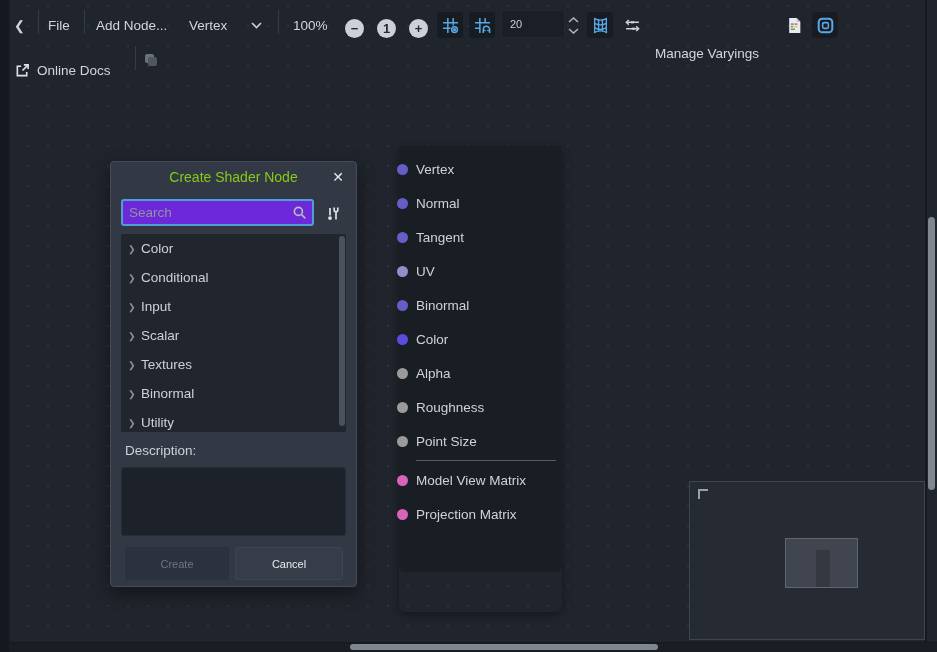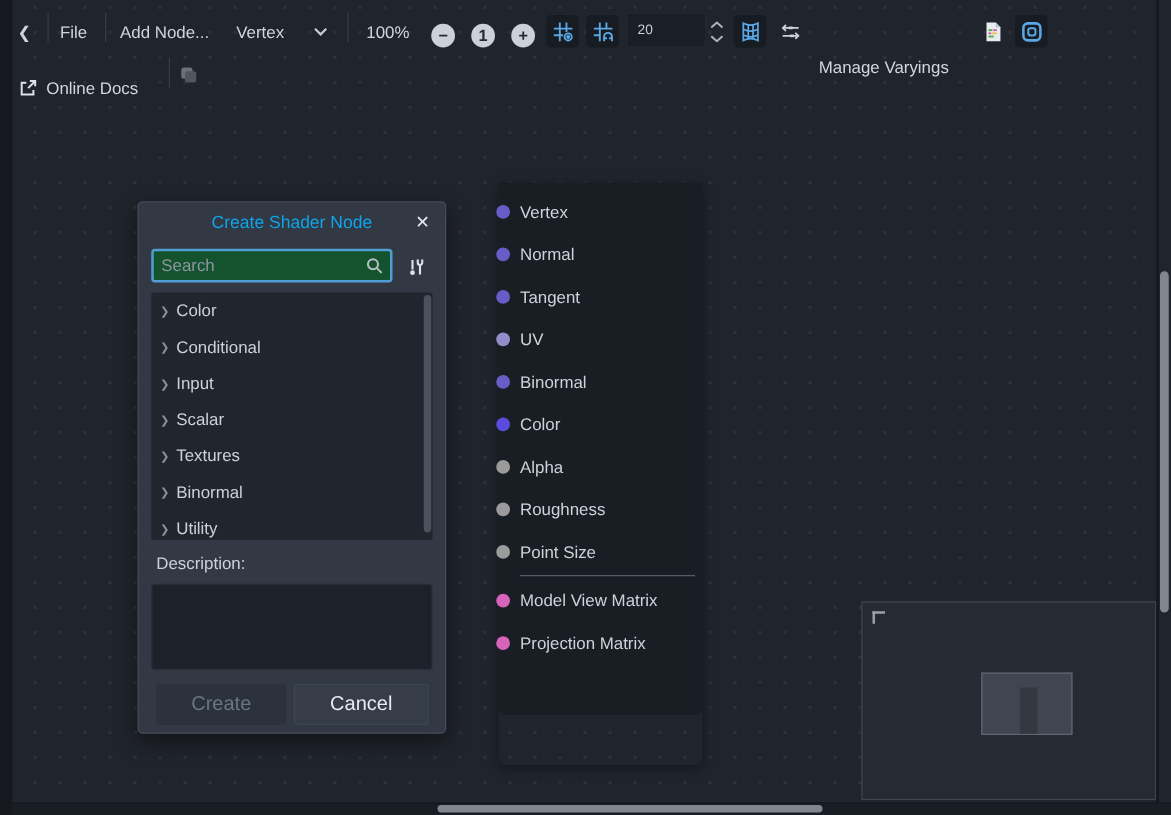--- a/index.html
+++ b/index.html
@@ -31,34 +31,34 @@
   .icon-btn { display:flex; align-items:center; justify-content:center; width:26px; height:26px; border-radius:4px; color:#5aa9e6; }
   .icon-btn.pressed { background:#171b22; }
   .icon-btn.gray { color:#cdd2d8; }
   .circle-btn { width:19px; height:19px; border-radius:50%; background:#ccd1d8; color:#262b33; font-weight:bold; font-size:13px; display:flex; align-items:center; justify-content:center; line-height:1; }
   .snap-input { width:64px; height:28px; background:#1a1f27; border:1px solid #232832; border-radius:3px; color:#c9ced5; font-family:"Liberation Sans",sans-serif; font-size:11px; padding:0 8px; outline:none; }
   .spinner { display:flex; flex-direction:column; justify-content:center; gap:5px; height:28px; }
   .spinner svg { display:block; }
 
   
   .dialog { position:absolute; left:110px; top:161px; width:247px; height:426px; background:#323844; border:1px solid #454c59; border-radius:4px; box-shadow:0 6px 18px rgba(0,0,0,.45); }
-  .dialog-title { position:absolute; left:0; right:0; top:0; height:30px; line-height:30px; text-align:center; color:#0ea5e9; font-size:14px; }
+  .dialog-title { position:absolute; left:0; right:0; top:0; height:30px; line-height:30px; text-align:center; color:#84cc16; font-size:14px; }
   .dialog-close { position:absolute; right:8px; top:5px; width:20px; height:20px; display:flex; align-items:center; justify-content:center; color:#e6e9ed; font-size:14px; }
-  .search-box { position:absolute; left:10px; top:37px; width:193px; height:27px; background:#14532d; border:2px solid #4f9ed6; border-radius:3px; display:flex; align-items:center; }
+  .search-box { position:absolute; left:10px; top:37px; width:193px; height:27px; background:#6d28d9; border:2px solid #4f9ed6; border-radius:3px; display:flex; align-items:center; }
   .search-box input { flex:1; background:transparent; border:none; outline:none; color:#cfd4db; font-family:"Liberation Sans",sans-serif; font-size:13.5px; padding:0 6px; min-width:0; }
   .search-box input::placeholder { color:#8e95a0; }
   .search-mag { display:flex; margin-right:5px; }
   .filter-btn { position:absolute; left:211px; top:41px; width:22px; height:20px; display:flex; align-items:center; justify-content:center; }
   .tree { position:absolute; left:10px; top:72px; width:225px; height:198px; background:#21262e; border-radius:2px; overflow:hidden; }
   .tree-row { height:29px; display:flex; align-items:center; padding-left:7px; color:#ccd1d8; }
   .tree-chevron { color:#8a909b; font-size:9px; width:13px; }
   .tree-scroll { position:absolute; right:1px; top:2px; width:6px; height:190px; border-radius:3px; background:#4b515d; }
   .desc-label { position:absolute; left:14px; top:281px; color:#ccd1d8; }
   .desc-area { position:absolute; left:10px; top:305px; width:225px; height:69px; background:#1c212a; border:1px solid #272d37; border-radius:3px; resize:none; outline:none; color:#cfd4db; font-family:"Liberation Sans",sans-serif; }
-  .btn { position:absolute; top:385px; height:33px; border-radius:3px; display:flex; align-items:center; justify-content:center; font-size:16px; }
+  .btn { position:absolute; top:385px; height:33px; border-radius:3px; display:flex; align-items:center; justify-content:center; font-size:11px; }
   .btn-create { left:14px; width:104px; background:#2c323d; color:#6d7582; }
   .btn-cancel { left:124px; width:108px; background:#363d49; color:#e8ebef; border:1px solid #3e4552; }
 
   
   .node { position:absolute; left:399px; top:146px; width:163px; height:466px; border-radius:6px; box-shadow:0 3px 10px rgba(0,0,0,.35); }
   .node-header { height:40px; background:#3d2030; border-radius:6px 6px 0 0; display:flex; align-items:center; padding-left:12px; color:#eae4e8; font-weight:bold; font-size:14px; }
   .node-body { height:426px; background:#191d24; border-radius:0 0 6px 6px; padding-top:6px; }
   .port-row { position:relative; height:34px; display:flex; align-items:center; }
   .port-dot { position:absolute; left:-2px; width:11px; height:11px; border-radius:50%; }
   .port-label { margin-left:17px; color:#ced3da; }

